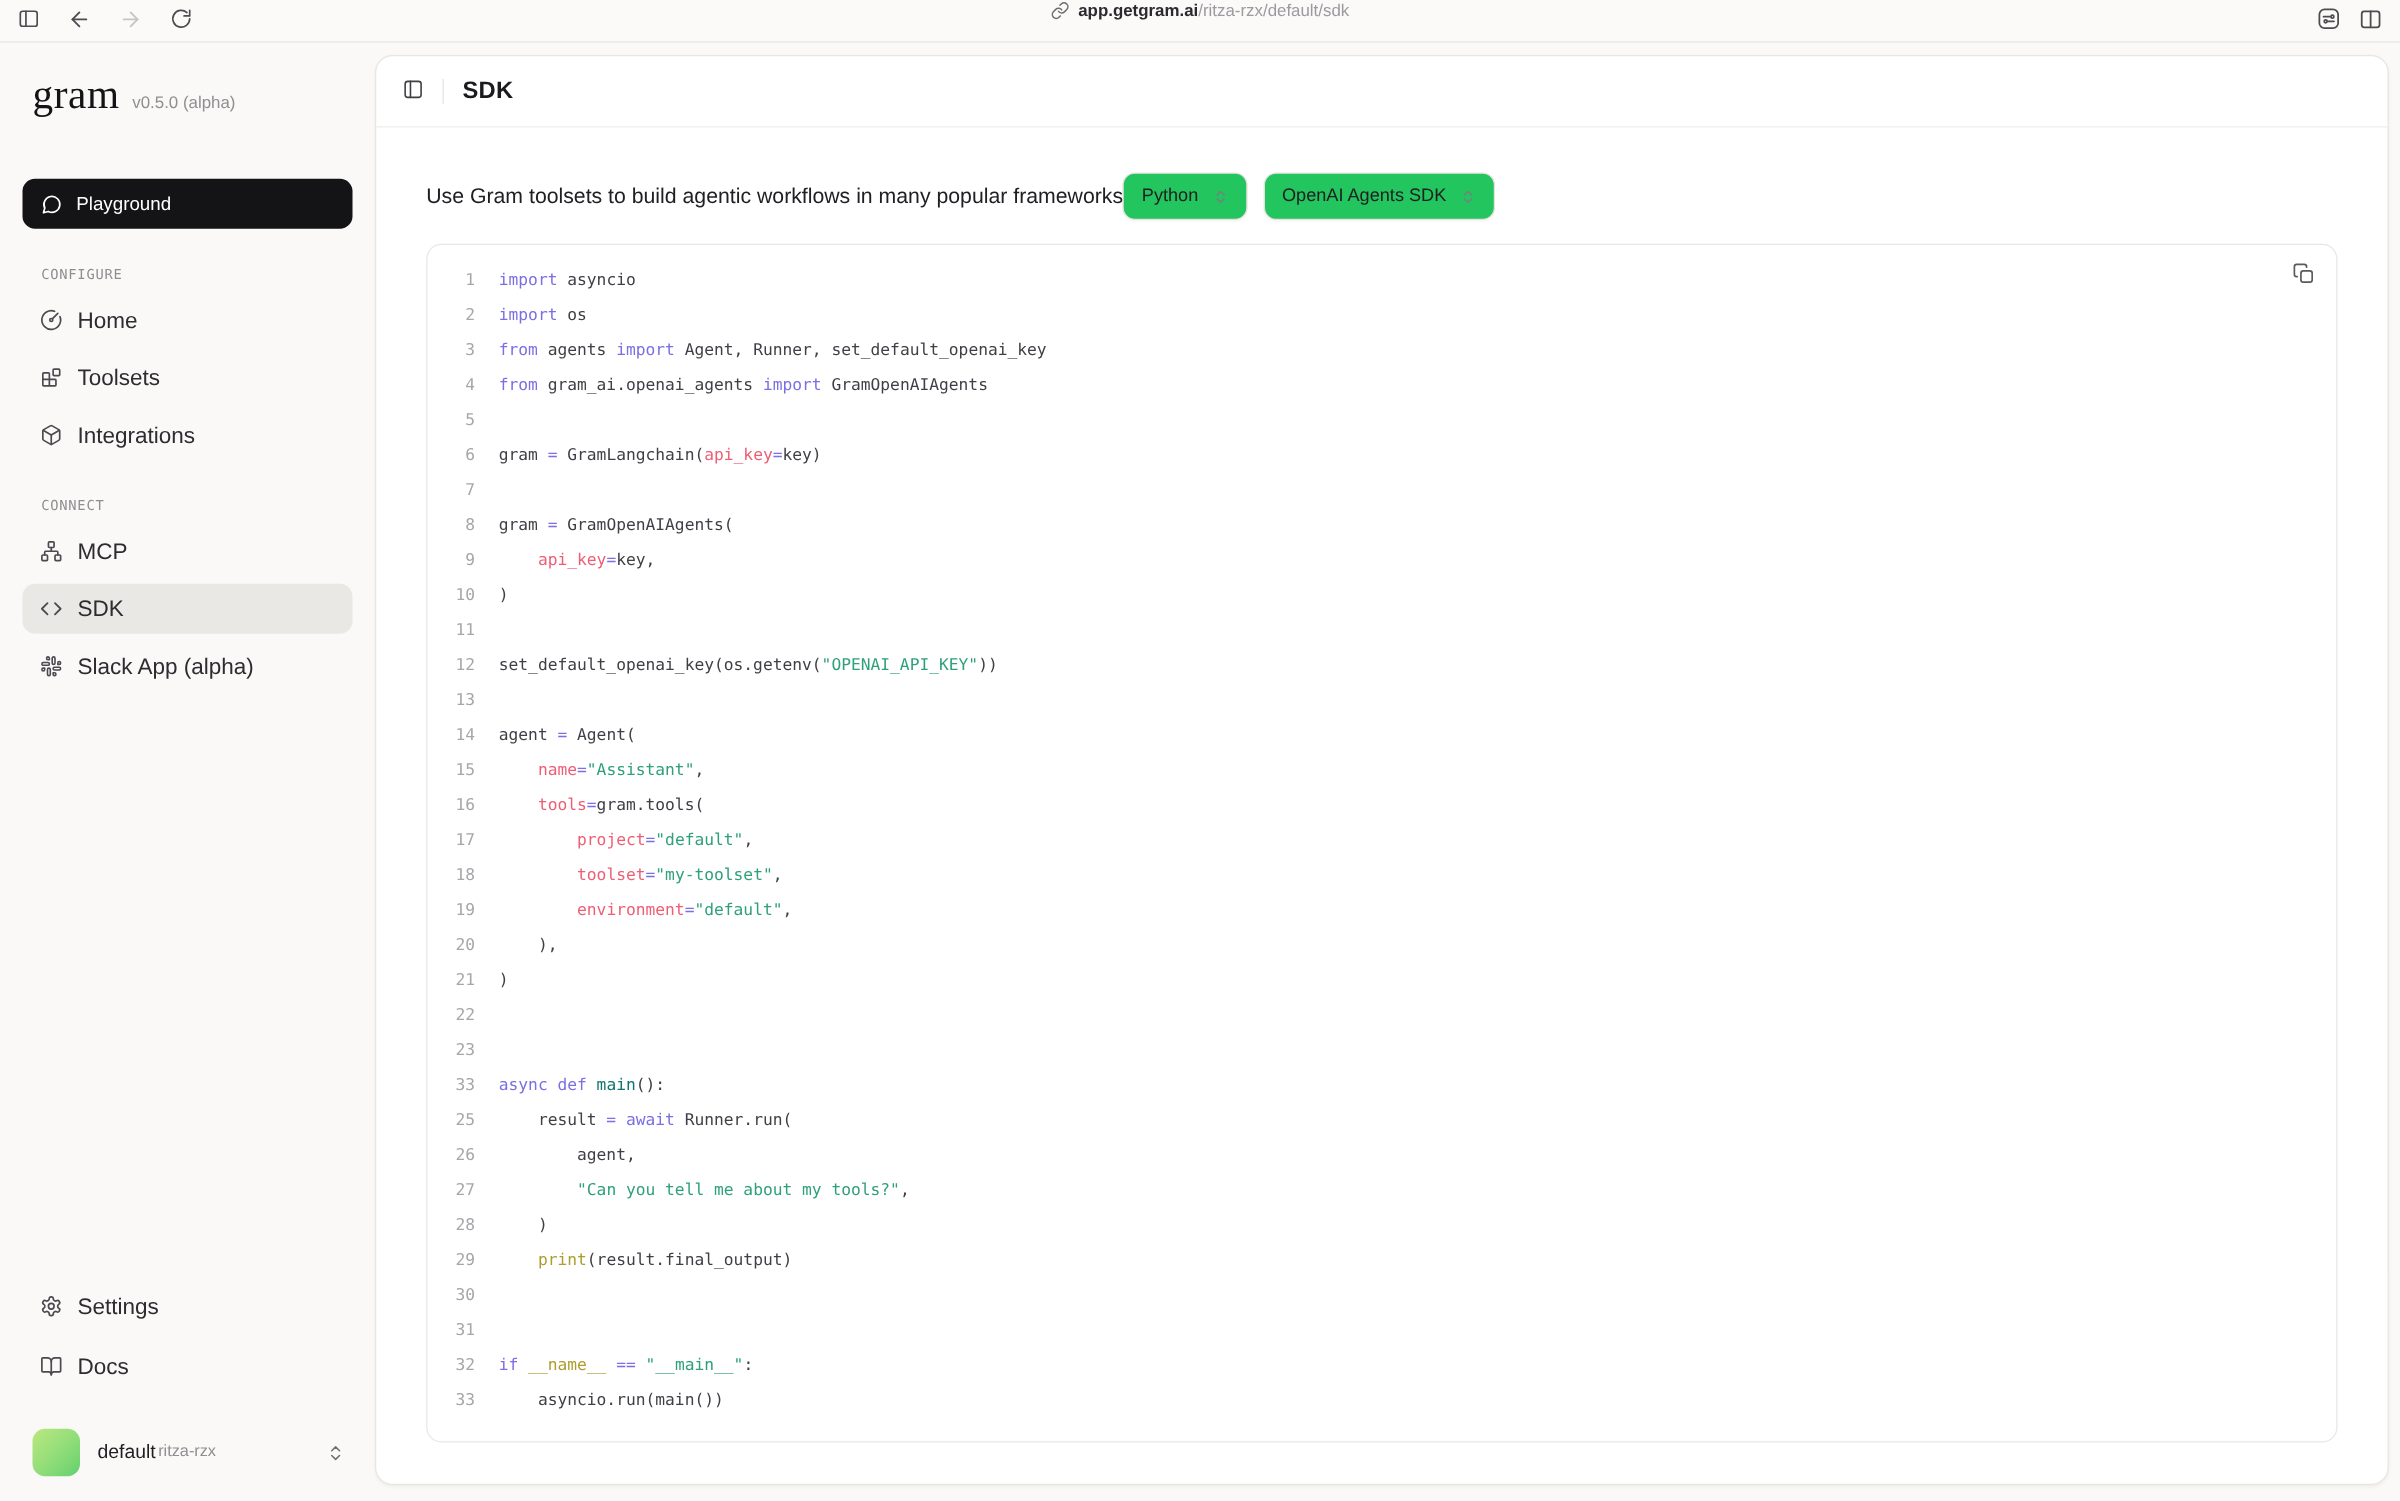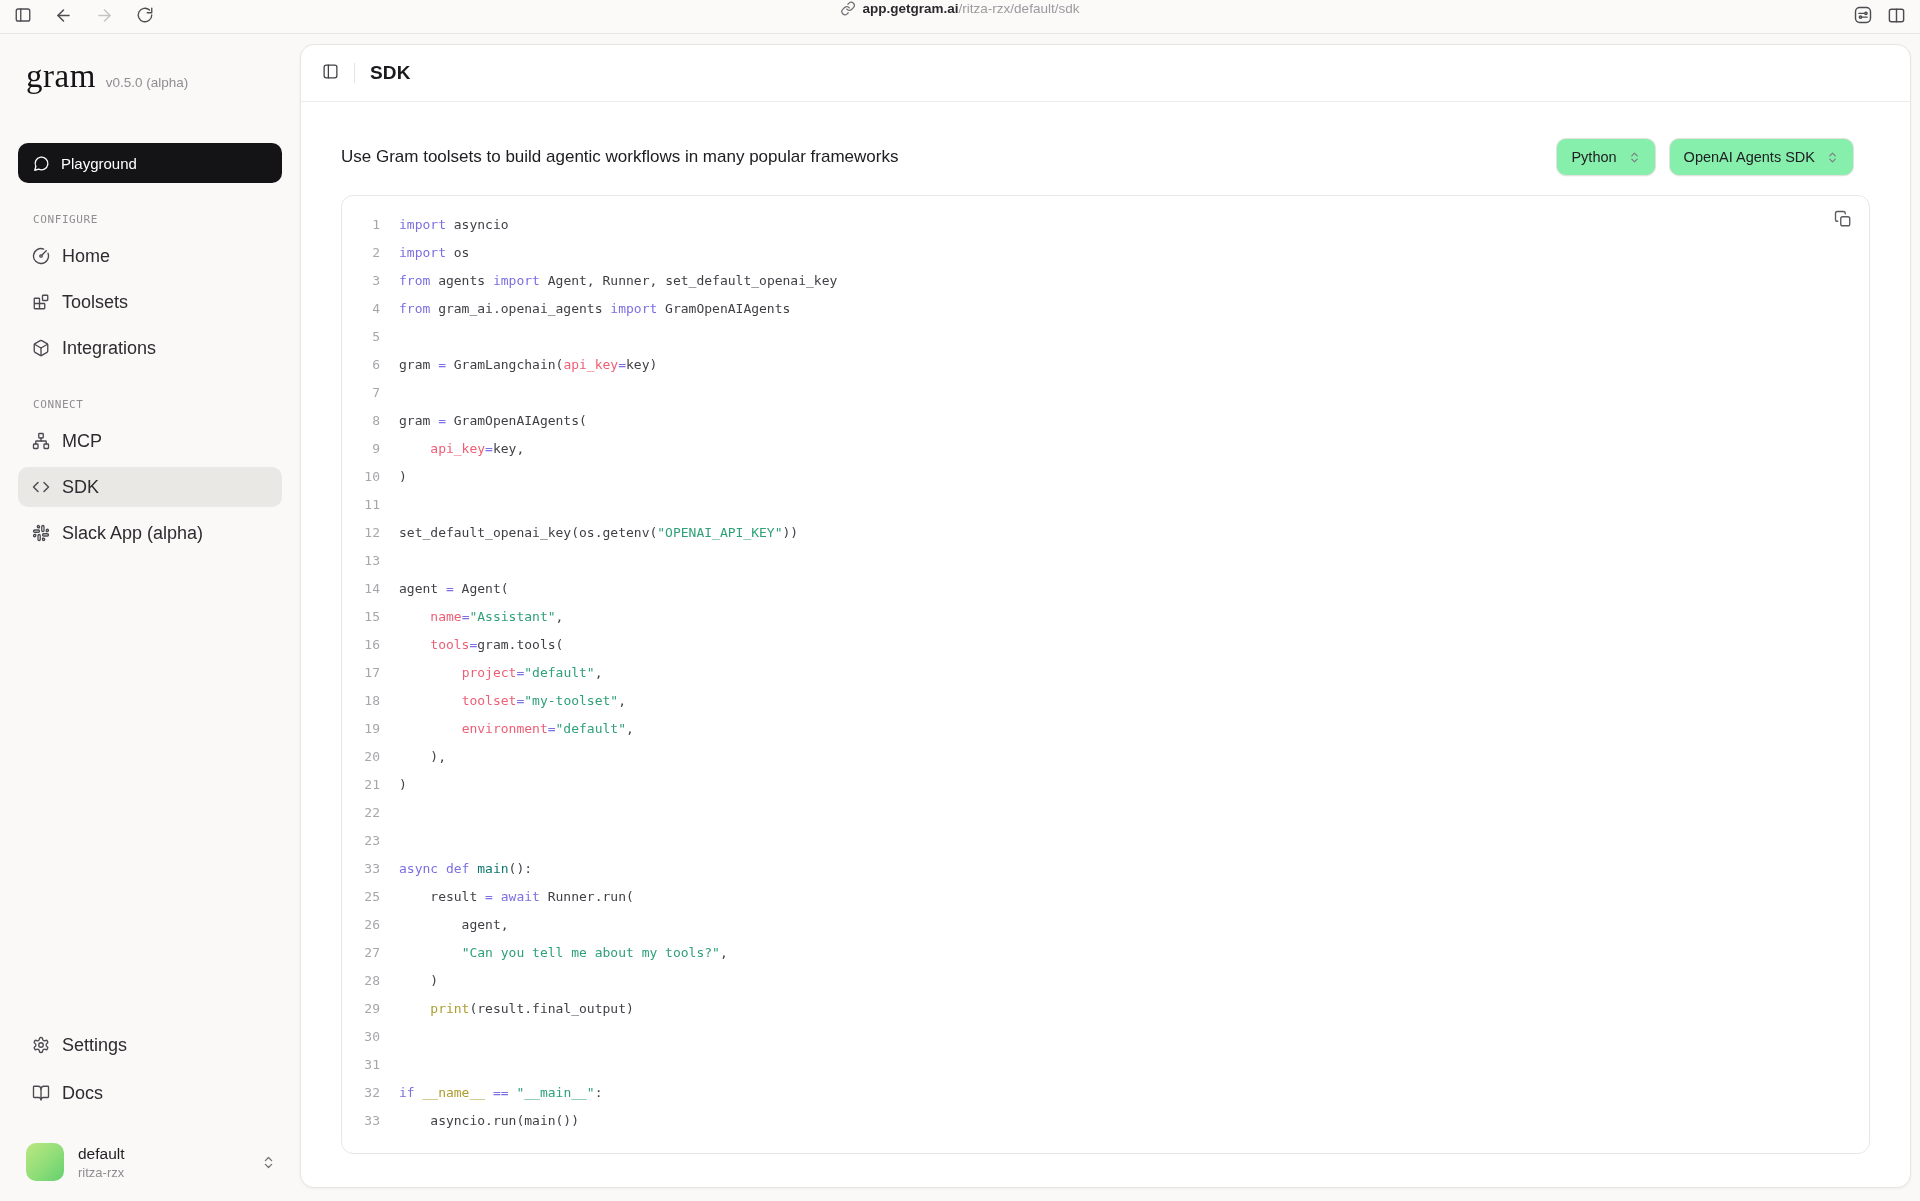--- a/index.html
+++ b/index.html
@@ -60,45 +60,45 @@
   .sidebar-spacer { flex:1; }
   .sidebar-footer-nav { margin-bottom:22px;text-align:right; }
   .sidebar-footer-nav .nav-item { margin-bottom:8px; }
   .project-switcher {
     display:flex; align-items:center; gap:14px; padding:0 6px 4px 8px; cursor:pointer;
   }
   .avatar {
     width:38px; height:38px; border-radius:10px; flex:none;
     background:linear-gradient(135deg,#bce780 0%,#8fdd78 55%,#62d06e 100%);
   }
-  .project-meta { display:flex; flex-direction:column; gap:2px;justify-content:center; }
+  .project-meta { display:flex; flex-direction:row; gap:2px;justify-content:center; }
   .project-name { font-size:15.5px; color:#1f1f23; }
   .project-org { font-size:13px; color:#8f8e93; }
   .project-chevron { margin-left:auto; color:#6f6f74; }
 
   
   .card {
     position:absolute; left:300px; top:44px; width:1611px; height:1144px;
     background:#ffffff; border:1px solid #e8e6e2; border-radius:14px;
     box-shadow:0 1px 3px rgba(25,25,20,.05);
     overflow:hidden;
   }
   .card-header {
     height:57px; border-bottom:1px solid #eeedeb;
     display:flex; align-items:center; gap:15px; padding:0 21px;
   }
   .panel-btn { background:none; border:none; color:#3f3f45; cursor:pointer; padding:0; }
   .header-divider { width:1px; height:20px; background:#e6e4e1; }
   .page-title { font-size:19px; font-weight:700; letter-spacing:.2px; color:#1b1b1f; }
 
-  .toolbar { margin:36px 56px 0 40px; display:flex; align-items:center; justify-content:space-between; }
+  .toolbar { margin:36px 32px 0 40px; display:flex; align-items:center; }
   .description { font-size:17px; color:#202024; }
   .select-group { display:flex; gap:13px; }
   .select-btn {
-    height:38px; border:1px solid #e3e1dd; border-radius:10px; background:#86efac;
+    height:38px; border:1px solid #e3e1dd; border-radius:10px; background:#22c55e;
     display:flex; align-items:center; gap:11px; padding:0 14px;
     font-size:14.5px; color:#202024; font-family:inherit; cursor:pointer;
     box-shadow:0 1px 1px rgba(0,0,0,.03);
   }
   .select-btn .icon { color:#7c7c81; }
 
   .code-block {
     margin:19px 40px 0 40px; position:relative;
     border:1px solid #e9e7e4; border-radius:12px;
     padding:15px 0 18px 0; background:#fff;

